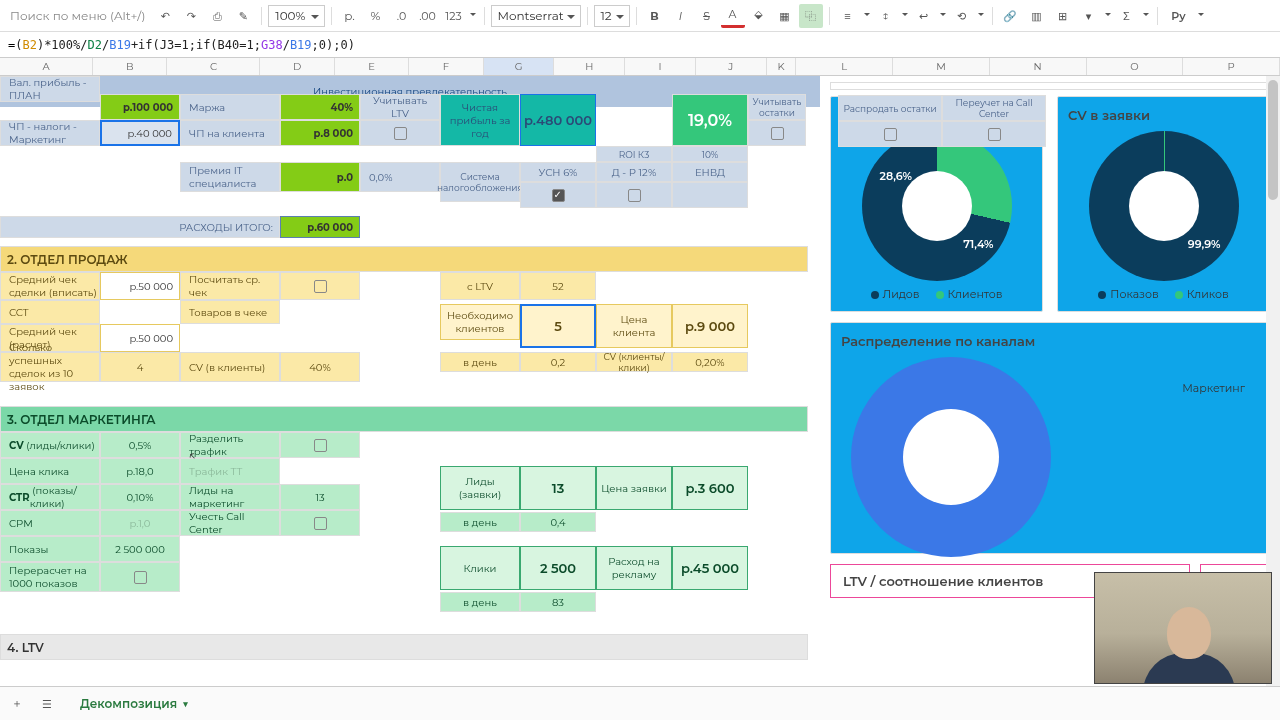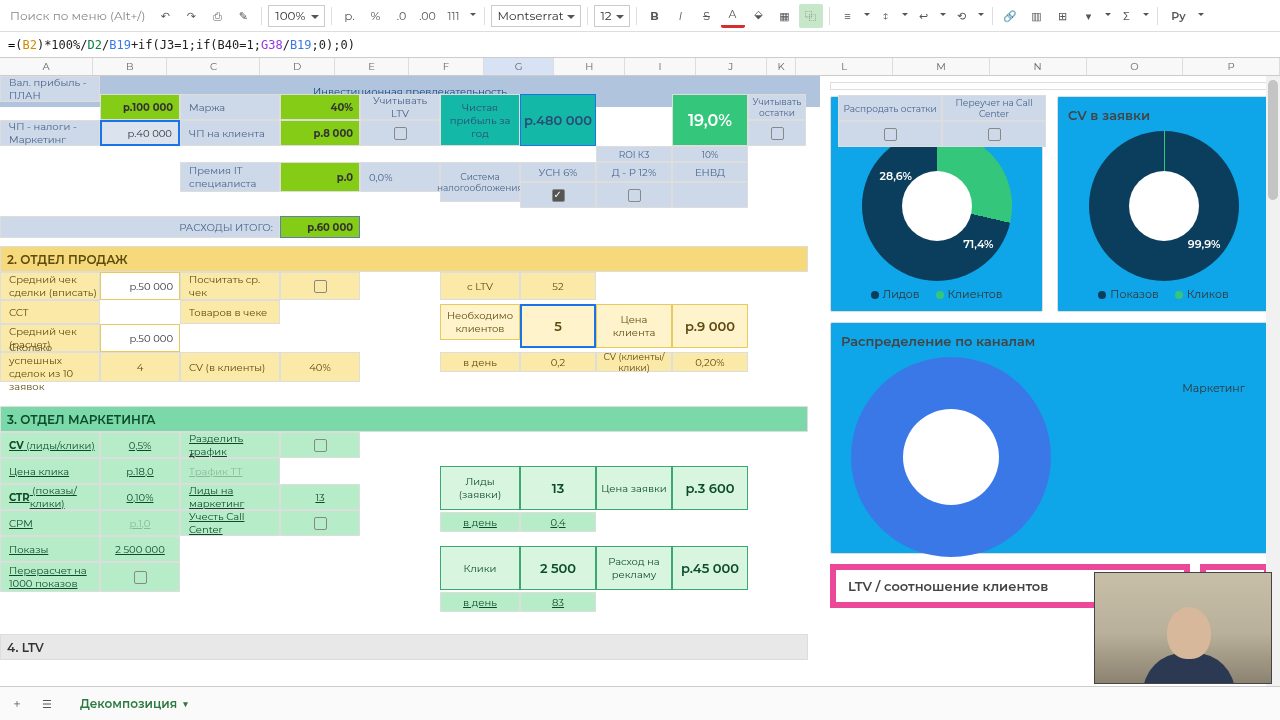--- a/index.html
+++ b/index.html
@@ -44,21 +44,21 @@
   .val-blue { background:#84cc16; font-weight:700; }
   .active-cell { border:2px solid #1a73e8; background:#dae3ee; }
   .sel-col { border:1px solid #1a73e8; }
   .big-green { background:#34c77b; color:#fff; font-size:16px; font-weight:600; }
   .big-blue { background:#14b8a6; color:#2b4a77; font-size:13px; font-weight:600; }
   .yellow-hdr { background:#f5d97a; font-weight:600; font-size:12px; color:#5c4a10; justify-content:flex-start; padding-left:6px;}
   .yellow-lbl { background:#fbe9a7; color:#5c4a10; }
   .yellow-box { background:#fff3cc; border:1px solid #e6c95f; font-size:13px; font-weight:600; color:#5c4a10; }
   .yellow-box.sel { border:2px solid #1a73e8; }
   .green-hdr { background:#7bd8a8; font-weight:600; font-size:12px; color:#0b4b2a; justify-content:flex-start; padding-left:6px;}
-  .green-lbl { background:#b7ecc9; color:#0b4b2a;text-decoration:underline; }
+  .green-lbl { background:#b7ecc9; color:#0b4b2a; }
   .green-box { background:#d8f5e0; border:1px solid #3aa870; font-size:13px; font-weight:600; color:#0b4b2a; }
   .ltv-hdr { background:#e8e8e8; font-weight:600; font-size:12px; justify-content:flex-start; padding-left:6px;}
   .checkbox { width:13px; height:13px; border:1.5px solid #888; border-radius:2px; display:inline-block; }
   .checkbox.checked { background:#555; position:relative; }
   .checkbox.checked::after { content:"✓"; color:#fff; font-size:10px; position:absolute; top:-2px; left:1px; }
   
   
   .side { flex:1; padding:6px 10px; position:relative; }
   .card { background:#0ea5e9; border:1px solid #ddd; border-radius:2px; padding:10px; margin-bottom:10px; }
   .card h3 { font-size:13px; font-weight:600; color:#444; margin-bottom:8px; }
@@ -67,21 +67,21 @@
   .donut { position:relative; width:150px; height:150px; margin:4px auto; }
   .donut .hole { position:absolute; width:70px; height:70px; background:#fff; border-radius:50%; left:40px; top:40px; }
   .donut .lbl { position:absolute; font-size:11px; font-weight:600; color:#fff; }
   .legend { display:flex; gap:16px; justify-content:center; font-size:11px; margin-top:6px; }
   .legend span::before { content:""; display:inline-block; width:8px; height:8px; border-radius:50%; margin-right:4px; vertical-align:middle; }
   .lg-dark::before{background:#0b3d5c;} .lg-green::before{background:#34c77b;}
   .lg-blue::before{background:#3b78e7;}
   .bigdonut { width:200px; height:200px; position:relative; margin:6px 0 0 10px; border-radius:50%; background:#3b78e7; }
   .bigdonut .hole { position:absolute; width:96px; height:96px; background:#fff; border-radius:50%; left:52px; top:52px; }
   .side-legend { position:absolute; right:24px; top:18px; font-size:11px;margin-top:40px; }
-  .titlecard { background:#fff; border:6px solid #ec4899; padding:8px 12px; font-size:13px; font-weight:600; color:#444; }
+  .titlecard { background:#fff; border:1px solid #ec4899; padding:8px 12px; font-size:13px; font-weight:600; color:#444; }
   .bottom-row { display:flex; gap:10px; }
   
   
   .cam { position:absolute; right:8px; bottom:36px; width:178px; height:112px; background:#888; border:1px solid #444; overflow:hidden; }
   .cam .bg { width:100%; height:100%; background:linear-gradient(180deg,#c7bfa8 0%,#b8b09a 55%,#8c8270 100%); }
   .cam .head { position:absolute; left:72px; top:34px; width:44px; height:52px; background:#d8b89a; border-radius:50% 50% 45% 45%; }
   .cam .body { position:absolute; left:48px; top:80px; width:92px; height:50px; background:#2b3a52; border-radius:40px 40px 0 0; }
   
   
   .tabs { position:absolute; bottom:0; left:0; right:0; height:34px; border-top:1px solid #ccc; display:flex; align-items:center; padding:0 6px; gap:8px; background:#fafafa;}
@@ -100,21 +100,21 @@
   <div class="tbtn">↷</div>
   <div class="tbtn">⎙</div>
   <div class="tbtn">✎</div>
   <div class="tsep"></div>
   <div class="tsel">100%</div>
   <div class="tsep"></div>
   <div class="tbtn" style="font-size:12px;">р.</div>
   <div class="tbtn" style="font-size:12px;">%</div>
   <div class="tbtn" style="font-size:11px;">.0</div>
   <div class="tbtn" style="font-size:11px;">.00</div>
-  <div class="tbtn" style="font-size:11px;">111</div>
+  <div class="tbtn" style="font-size:11px;">123</div>
   <div class="tdd"></div>
   <div class="tsep"></div>
   <div class="tsel" style="width:90px">Montserrat</div>
   <div class="tsep"></div>
   <div class="tsel" style="width:36px">12</div>
   <div class="tsep"></div>
   <div class="tbtn bold">B</div>
   <div class="tbtn ital">I</div>
   <div class="tbtn strike">S</div>
   <div class="tbtn color-under">A</div>

